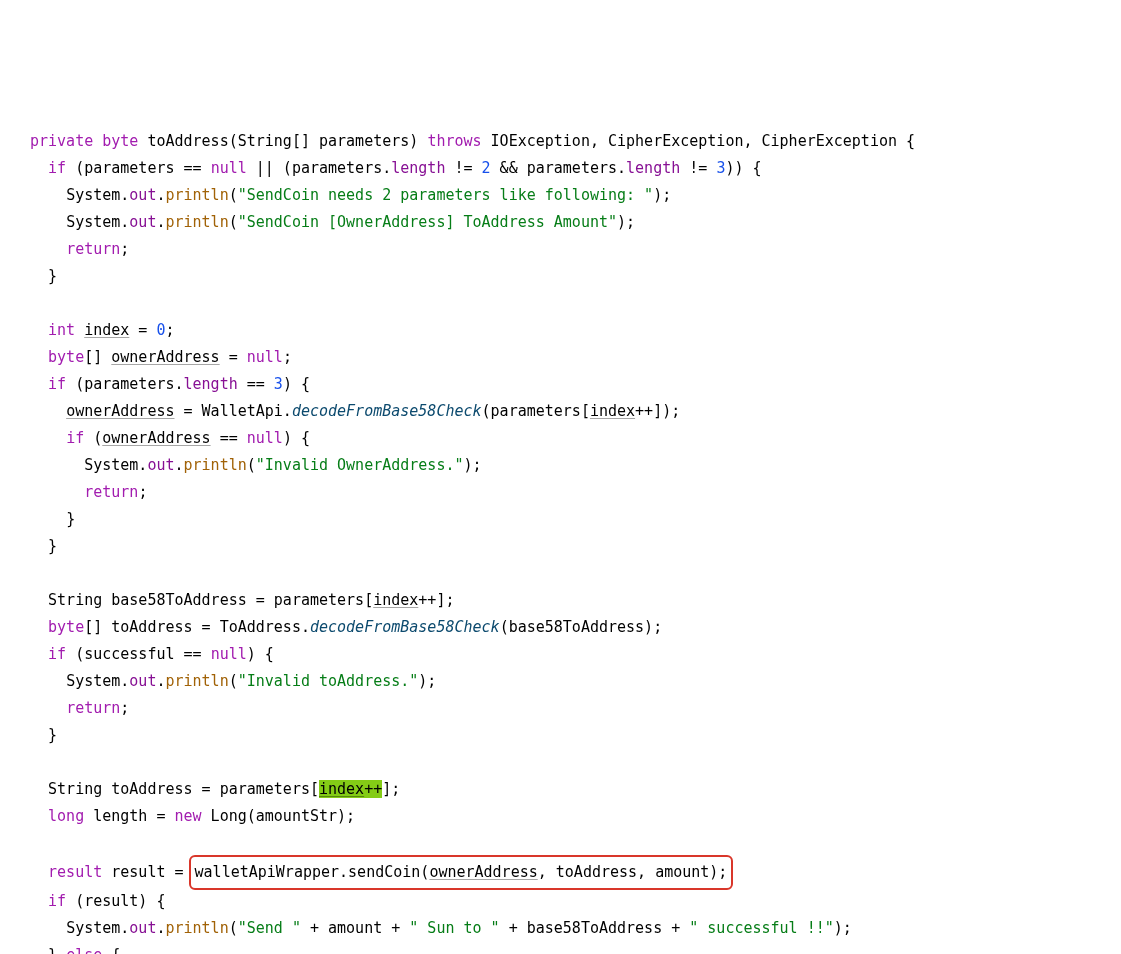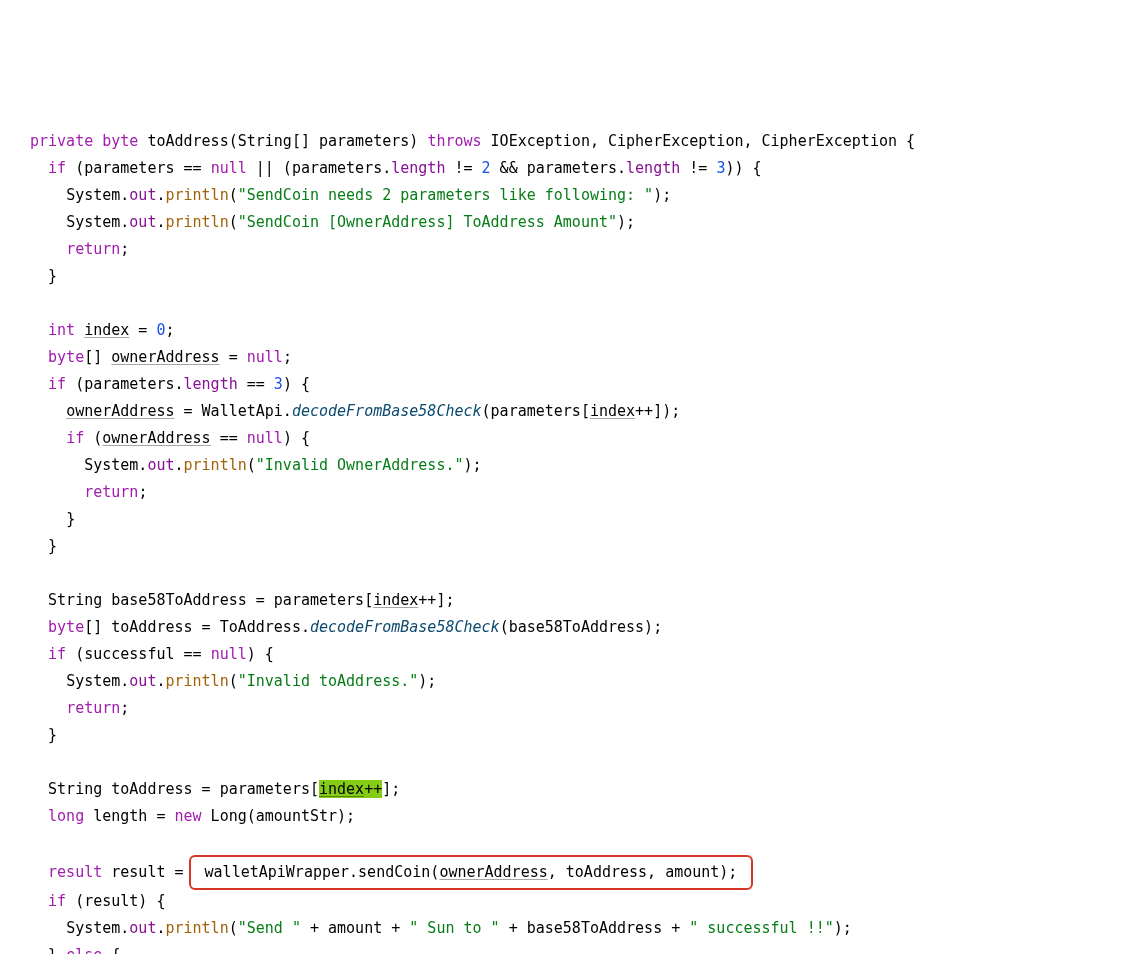--- a/index.html
+++ b/index.html
@@ -19,21 +19,21 @@
   .field { color: #871094; }   
   .str { color: #067d17; }     
   .num { color: #1750eb; }     
   .method { color: #a16207; }  
   .smethod { font-style: italic; color: #0c4a6e; } 
   .ul { text-decoration: underline; text-decoration-color: rgba(0,0,0,0.35); text-underline-offset: 2px; }
   .hl { background: #84cc16; } 
   .boxed {
     border: 2px solid #d9362a;
     border-radius: 6px;
-    padding: 2px 14px;
+    padding: 2px 4px;
     margin: -2px -4px;
     display: inline-block;
   }
 </style>
 </head>
 <body>
 
 
 
 <div class="code"><span><span class="kw">private</span> <span class="kw">byte</span> <span>toAddress</span><span>(String[] parameters)</span> <span class="kw">throws</span> <span>IOException, CipherException, CipherException {</span></span>

